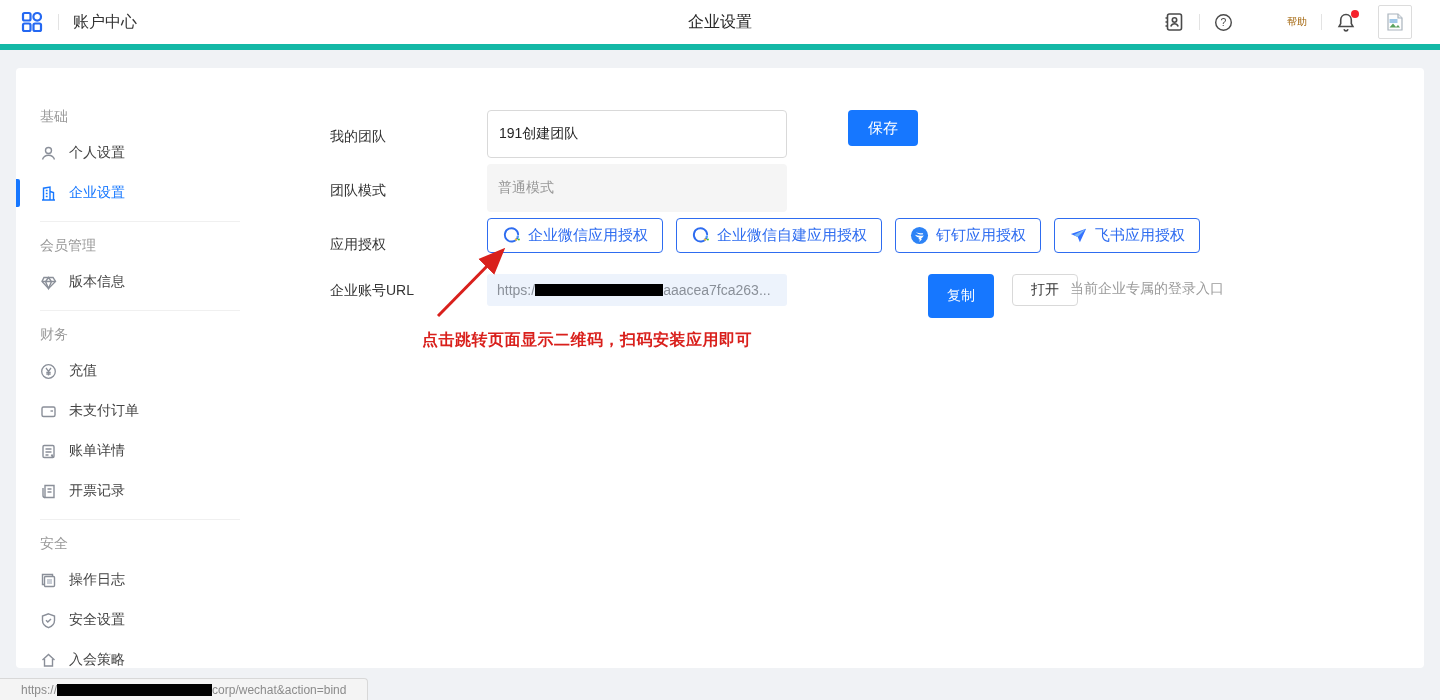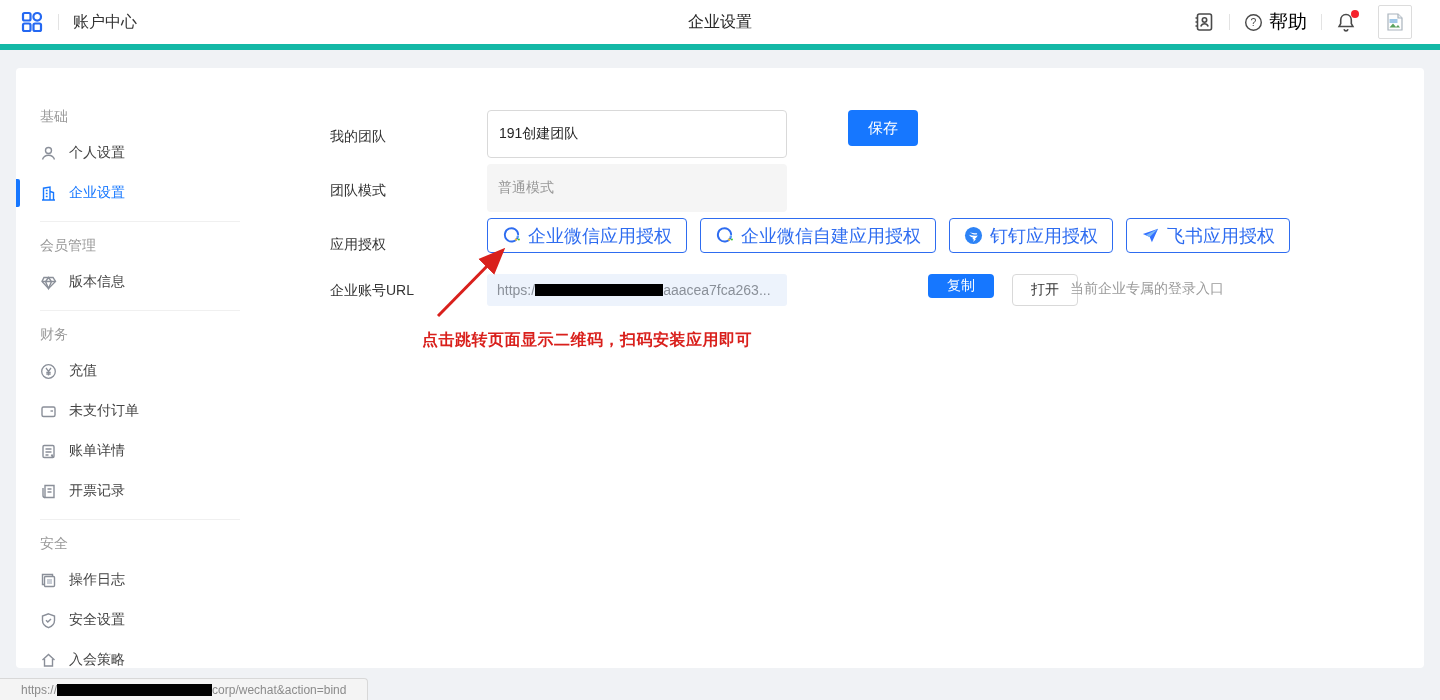--- a/index.html
+++ b/index.html
@@ -22,21 +22,21 @@
   .header-title {
     position:absolute; left:0; right:0; text-align:center;
     font-size:16px; color:#262626; pointer-events:none;
   }
   .header-right {
     margin-left:auto; display:flex; align-items:center; padding-right:28px;
     position:relative; z-index:2;
   }
   .hicon { display:flex; align-items:center; justify-content:center; cursor:pointer; }
   .help-group { display:flex; align-items:center; gap:6px; cursor:pointer; }
-  .help-label { font-size:19px; color:#000000; }
+  .help-label { font-size:10px; color:#a16207;margin-left:48px; }
   .bell-wrap { position:relative; }
   .bell-dot {
     position:absolute; top:-2px; right:-3px; width:8px; height:8px;
     border-radius:50%; background:#f5222d;
   }
   .avatar-box {
     width:34px; height:34px; border:1px solid #dcdcdc; border-radius:2px;
     background:#fff; display:flex; align-items:center; justify-content:center;
     margin-left:22px; cursor:pointer;
   }
@@ -83,30 +83,30 @@
     border:none; border-radius:4px; cursor:pointer; font-size:15px;
     display:inline-flex; align-items:center; justify-content:center;
     font-family:inherit;
     margin-left:21px;
   }
   .btn-primary { background:#1677ff; color:#fff; }
   .btn-save { position:absolute; left:587px; top:42px; width:70px; height:36px; }
   .auth-row { position:absolute; left:247px; top:150px; display:flex; gap:13px; }
   .btn-auth {
     height:35px; padding:0 14px; background:#fff; border:1px solid #2e6cf0;
-    border-radius:4px; color:#2e6cf0; font-size:18px; gap:7px;
+    border-radius:4px; color:#2e6cf0; font-size:15px; gap:7px;
     display:inline-flex; align-items:center; cursor:pointer; font-family:inherit;
   }
   .url-field {
     position:absolute; left:247px; top:206px; width:300px; height:32px;
     background:#edf3fc; border-radius:3px; display:flex; align-items:center;
     padding:0 10px; font-size:14px; color:#8a9099; overflow:hidden; white-space:nowrap;
   }
   .redact { display:inline-block; background:#000; height:12px; vertical-align:middle; }
-  .btn-copy { position:absolute; left:667px; top:206px; width:66px; height:24px; font-size:14px; }
+  .btn-copy { position:absolute; left:667px; top:206px; width:66px; height:44px; font-size:14px; }
   .btn-open {
     position:absolute; left:751px; top:206px; width:66px; height:32px;
     background:#fff; border:1px solid #d9d9d9; color:#333; font-size:14px;
   }
   .url-hint { position:absolute; left:830px; top:212px; font-size:14px; color:#9b9b9b; }
 
   
   .annotation-arrow { position:absolute; left:190px; top:170px; pointer-events:none; }
   .annotation-text {
     position:absolute; left:182px; top:262px; color:#d9201c;

